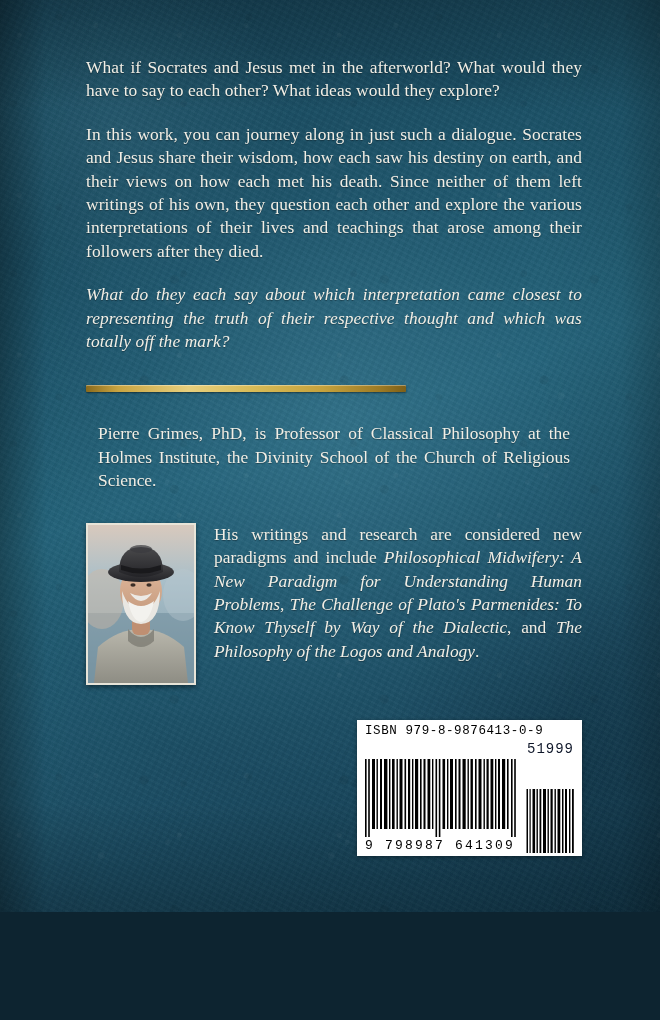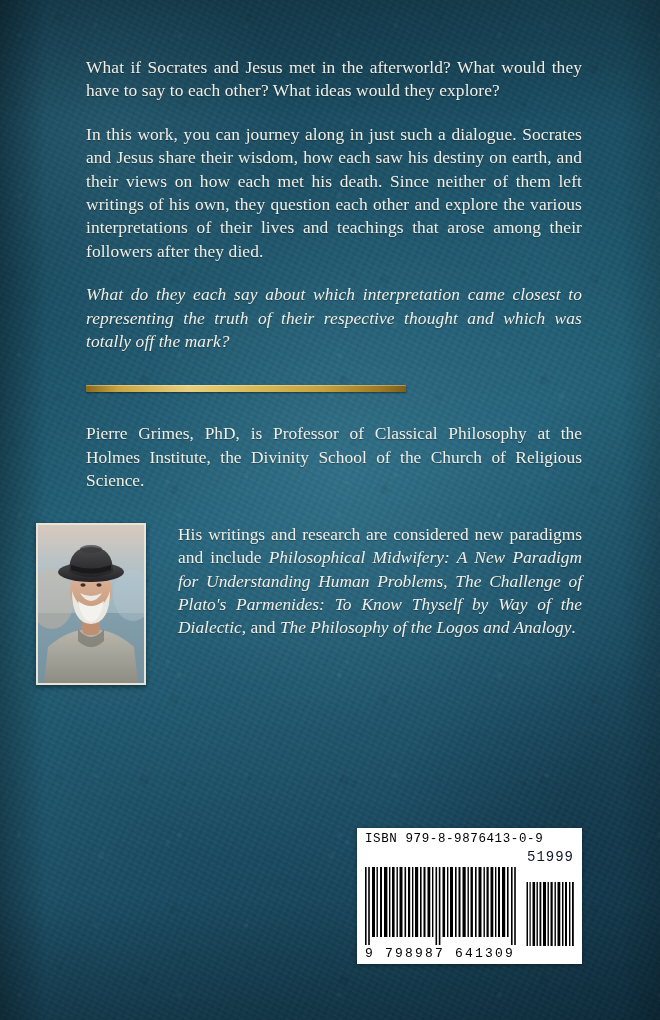--- a/index.html
+++ b/index.html
@@ -11,21 +11,21 @@
     width: 660px;
     height: 1020px;
     overflow: hidden;
     font-family: "Liberation Serif", serif;
   }
 
   
   .cover {
     position: relative;
     width: 660px;
-    height: 1020px;
+    height: 912px;
     box-sizing: border-box;
     background:
       radial-gradient(ellipse 70% 55% at 52% 46%, rgba(58,117,140,0.55) 0%, rgba(36,86,108,0.30) 45%, rgba(14,45,62,0.10) 75%, rgba(10,34,48,0.0) 100%),
       radial-gradient(ellipse 38% 26% at 18% 14%, rgba(70,128,148,0.30) 0%, rgba(20,56,74,0.0) 70%),
       radial-gradient(ellipse 40% 30% at 86% 84%, rgba(16,48,66,0.55) 0%, rgba(16,48,66,0.0) 70%),
       linear-gradient(160deg, #18475c 0%, #1b5066 22%, #276b83 48%, #1d5067 72%, #123a4e 100%);
     overflow: hidden;
   }
   
   .cover::before {
@@ -92,38 +92,38 @@
     box-shadow: 0 1px 2px rgba(0,0,0,0.45), inset 0 1px 0 rgba(255,255,255,0.35);
   }
 
   
   .bio {
     position: relative;
     z-index: 3;
     padding: 0 78px 0 86px;
   }
   .bio p {
-    margin: 0;
+    margin: 12px;
     color: #f2efe6;
     font-size: 17.4px;
     line-height: 1.345;
     text-align: justify;
     text-align-last: left;
     text-shadow: 0 1px 1px rgba(0,0,0,0.35);
   }
 
   
   .photo-row {
     position: relative;
     z-index: 3;
     margin-top: 30px;
-    padding: 0 78px 0 36px;
+    padding: 0 78px 0 86px;
     display: flex;
     align-items: flex-start;
-    gap: 32px;
+    gap: 18px;
   }
   .photo {
     flex: 0 0 auto;
     width: 106px;
     height: 158px;
     border: 2px solid #e8e4d8;
     box-shadow: 0 2px 5px rgba(0,0,0,0.45);
     position: relative;
     overflow: hidden;
     background: linear-gradient(180deg, #8fa9b6 0%, #7d98a6 40%, #6c8694 100%);
@@ -179,21 +179,21 @@
   .isbn-addon {
     font-family: "Liberation Mono", monospace;
     font-size: 14px;
     color: #0f172a;
     letter-spacing: 1px;
     text-align: right;
     padding: 0 2px 2px 0;
   }
   .bars-area {
     display: flex;
-    align-items: center;
+    align-items: flex-end;
     gap: 7px;
   }
   .bars-main { flex: 0 0 auto; }
   .bars-addon { flex: 0 0 auto; }
   .bars-main svg, .bars-addon svg { display: block; }
   .ean-digits {
     font-family: "Liberation Mono", monospace;
     font-size: 13px;
     color: #000;
     letter-spacing: 2.2px;

